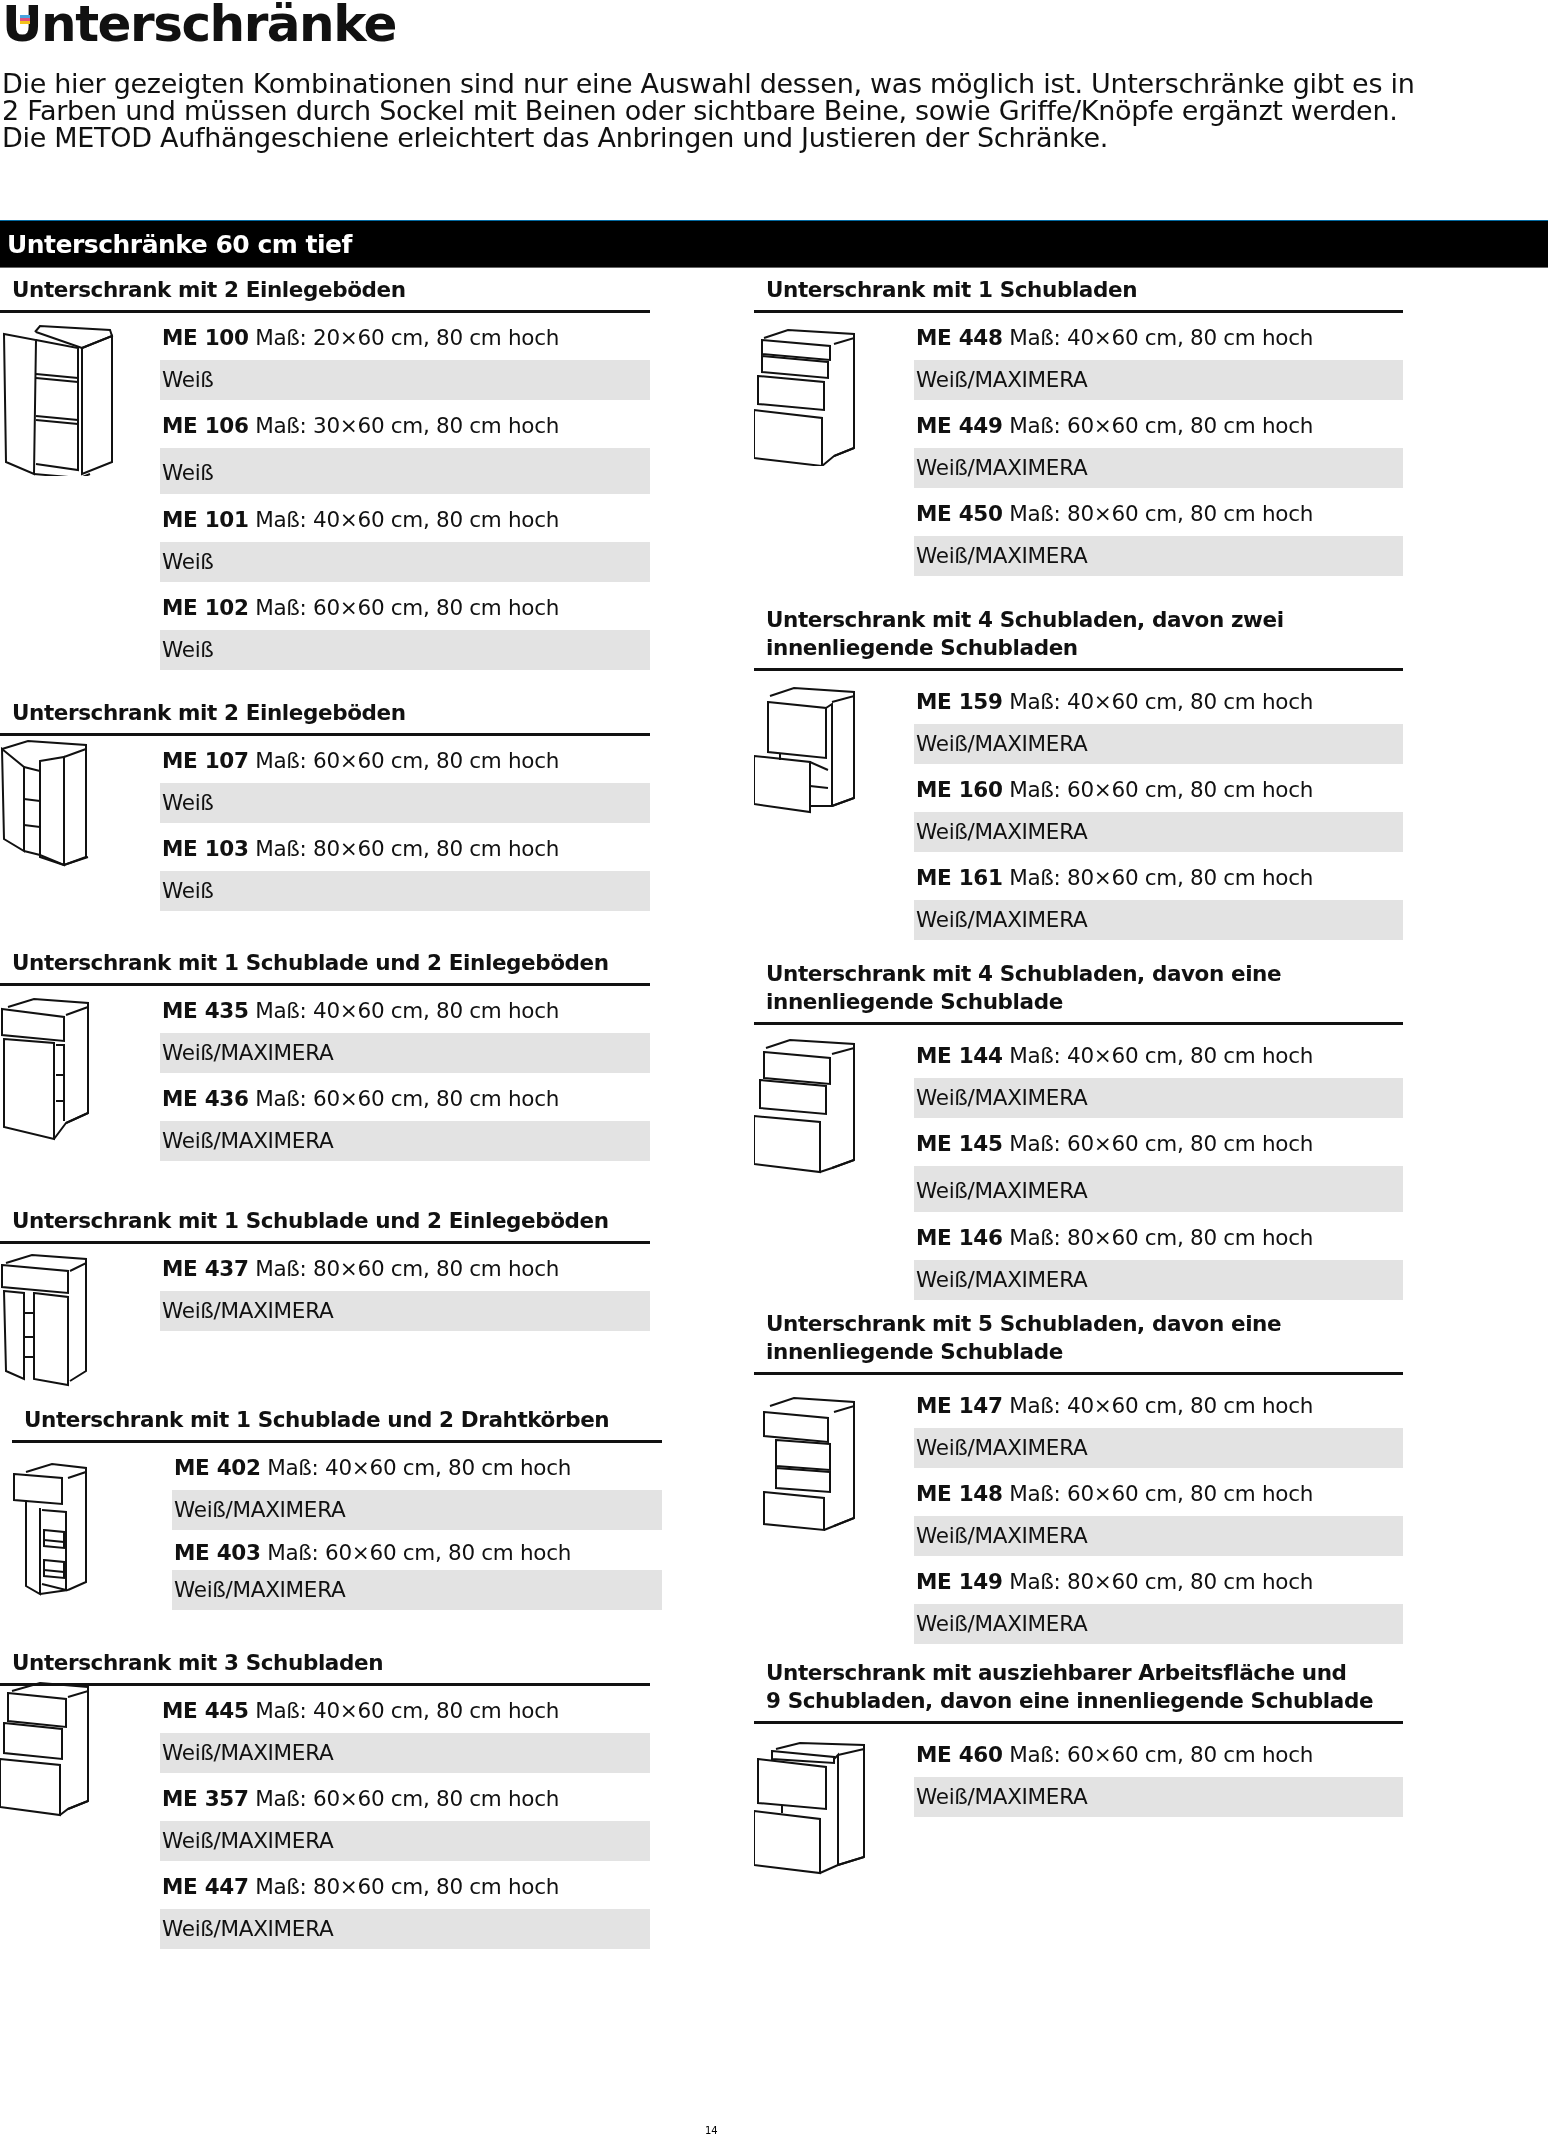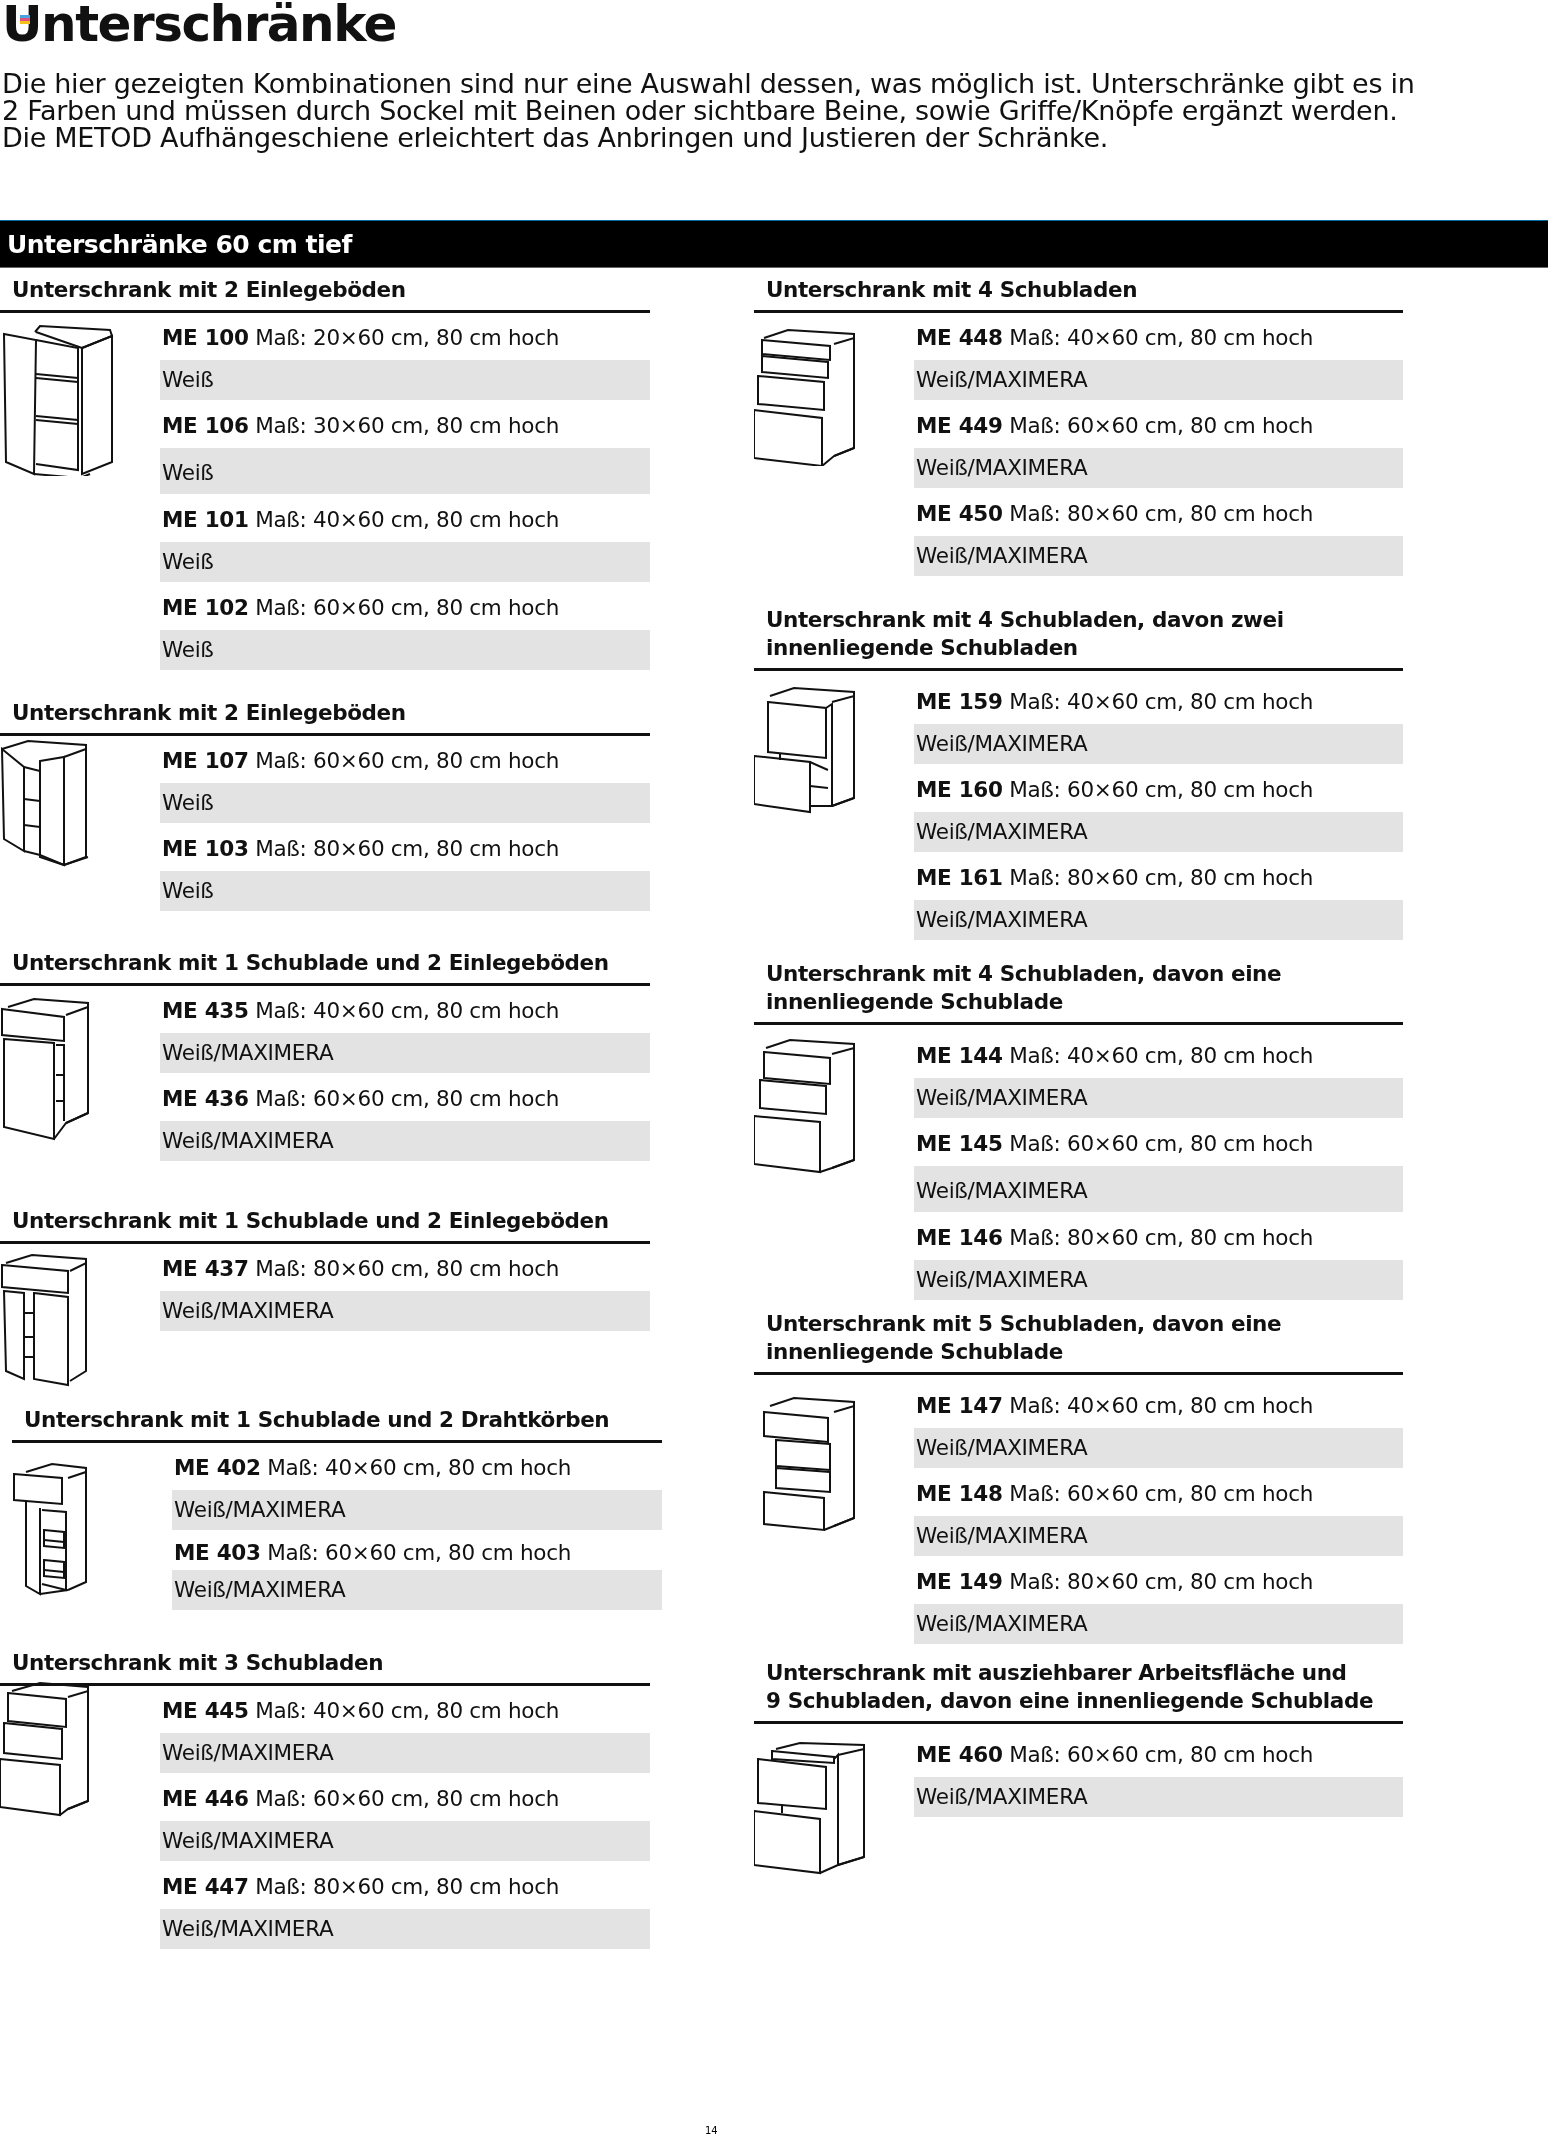--- a/index.html
+++ b/index.html
@@ -179,29 +179,29 @@
       <path d="M68 18 L88 12 L88 122 L68 130"></path>
       <path d="M8 14 L66 20 L66 48 L8 42 Z"></path>
       <path d="M4 44 L62 50 L62 80 L4 74 Z"></path>
       <path d="M0 80 L60 86 L60 136 L0 128 Z"></path>
       <path d="M60 136 L68 130 L88 122"></path>
     </g>
   </svg>
   <div class="items" style="top:40px;">
     <div class="spec"><b>ME 445</b> <span>Maß: 40×60 cm, 80 cm hoch</span></div>
     <div class="color-row">Weiß/MAXIMERA</div>
-    <div class="spec"><b>ME 446</b> <span>Maß: 60×60 cm, 80 cm hoch</span></div>
+    <div class="spec"><b>ME 357</b> <span>Maß: 60×60 cm, 80 cm hoch</span></div>
     <div class="color-row">Weiß/MAXIMERA</div>
     <div class="spec"><b>ME 447</b> <span>Maß: 80×60 cm, 80 cm hoch</span></div>
     <div class="color-row">Weiß/MAXIMERA</div>
   </div>
 </div>
 
 <div class="group col-right" style="left:754px; top:276px;">
-  <div class="group-head">Unterschrank mit 4 Schubladen</div>
+  <div class="group-head">Unterschrank mit 1 Schubladen</div>
   <svg class="illus" style="top:50px; height:140px;" viewBox="0 0 120 140">
     <g fill="none" stroke="#111" stroke-width="2">
       <path d="M10 12 L34 4 L100 8 L100 14"></path>
       <path d="M80 18 L100 12 L100 122 L80 130"></path>
       <path d="M8 14 L76 20 L76 34 L8 28 Z"></path>
       <path d="M8 30 L74 36 L74 52 L8 46 Z"></path>
       <path d="M4 50 L70 56 L70 84 L4 78 Z"></path>
       <path d="M0 84 L68 92 L68 140 L0 132 Z"></path>
       <path d="M68 140 L80 130 L100 122"></path>
     </g>

